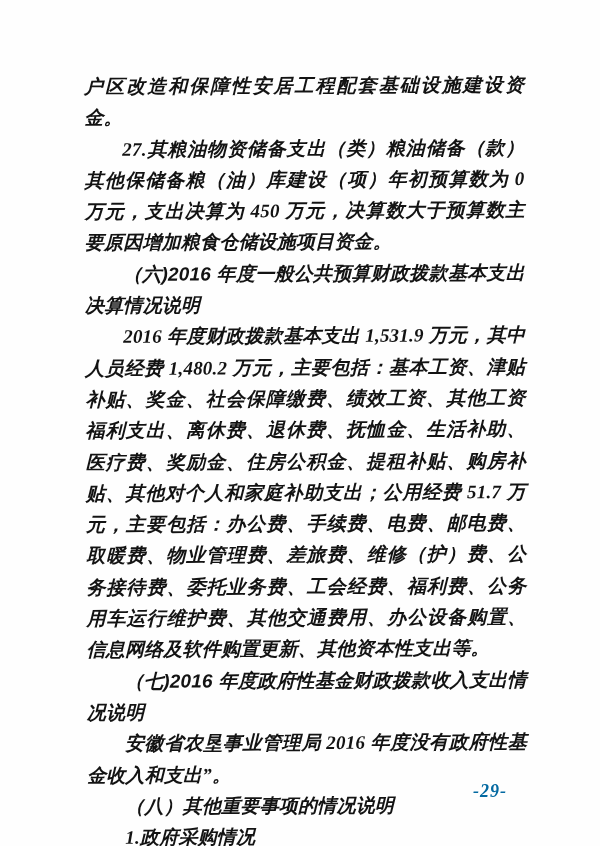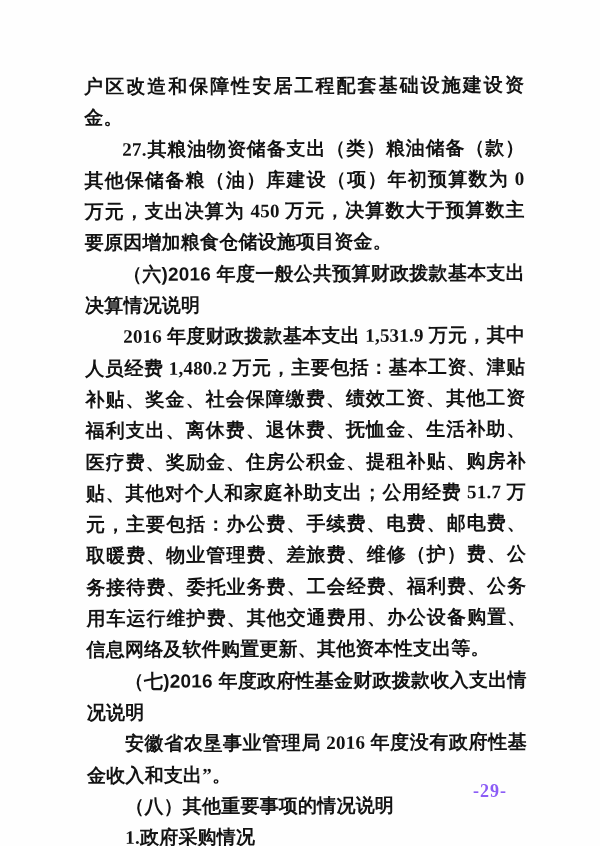--- a/index.html
+++ b/index.html
@@ -8,20 +8,21 @@
     background: #ffffff;
   }
   .page {
     position: relative;
     width: 600px;
     height: 846px;
     background: #fefefe;
     overflow: hidden;
     font-family: "Liberation Serif", "DejaVu Serif", serif;
     color: #131313;
+    font-style: italic;
   }
   .content {
     position: absolute;
     left: 84px;
     top: 71px;
     width: 440px;
     transform: rotate(-0.25deg);
     transform-origin: top left;
   }
   .content p {
@@ -41,21 +42,21 @@
     font-weight: 700;
   }
   .page-number {
     position: absolute;
     right: 93px;
     top: 781px;
     font-family: "Liberation Serif", "DejaVu Serif", serif;
     font-weight: 700;
     font-size: 18px;
     letter-spacing: 1px;
-    color: #8b5cf6;
+    color: #0369a1;
   }
 </style>
 </head>
 <body>
 
 <div class="page">
   <div class="content">
     <p>户区改造和保障性安居工程配套基础设施建设资金。</p>
     <p class="indent">27.其粮油物资储备支出（类）粮油储备（款）其他保储备粮（油）库建设（项）年初预算数为 0 万元，支出决算为 450 万元，决算数大于预算数主要原因增加粮食仓储设施项目资金。</p>
     <p class="indent heading">（六)2016 年度一般公共预算财政拨款基本支出决算情况说明</p>

